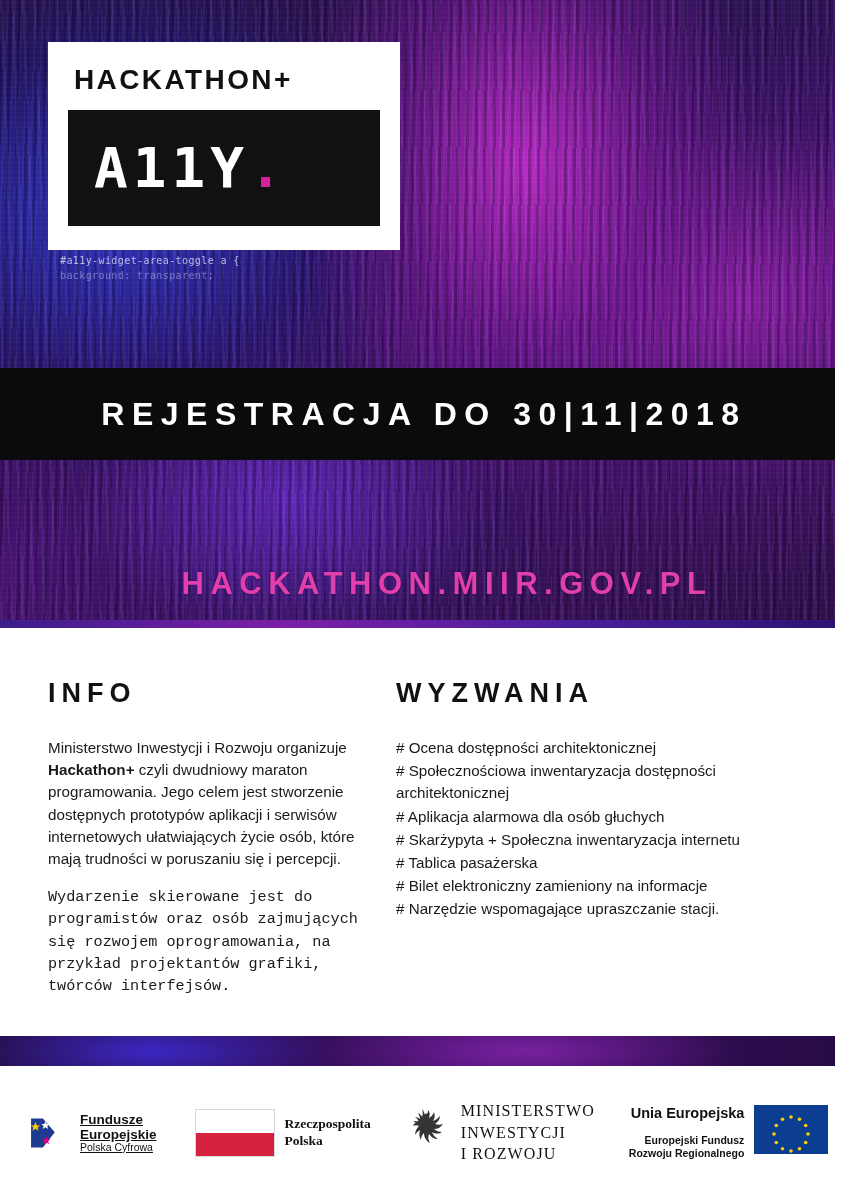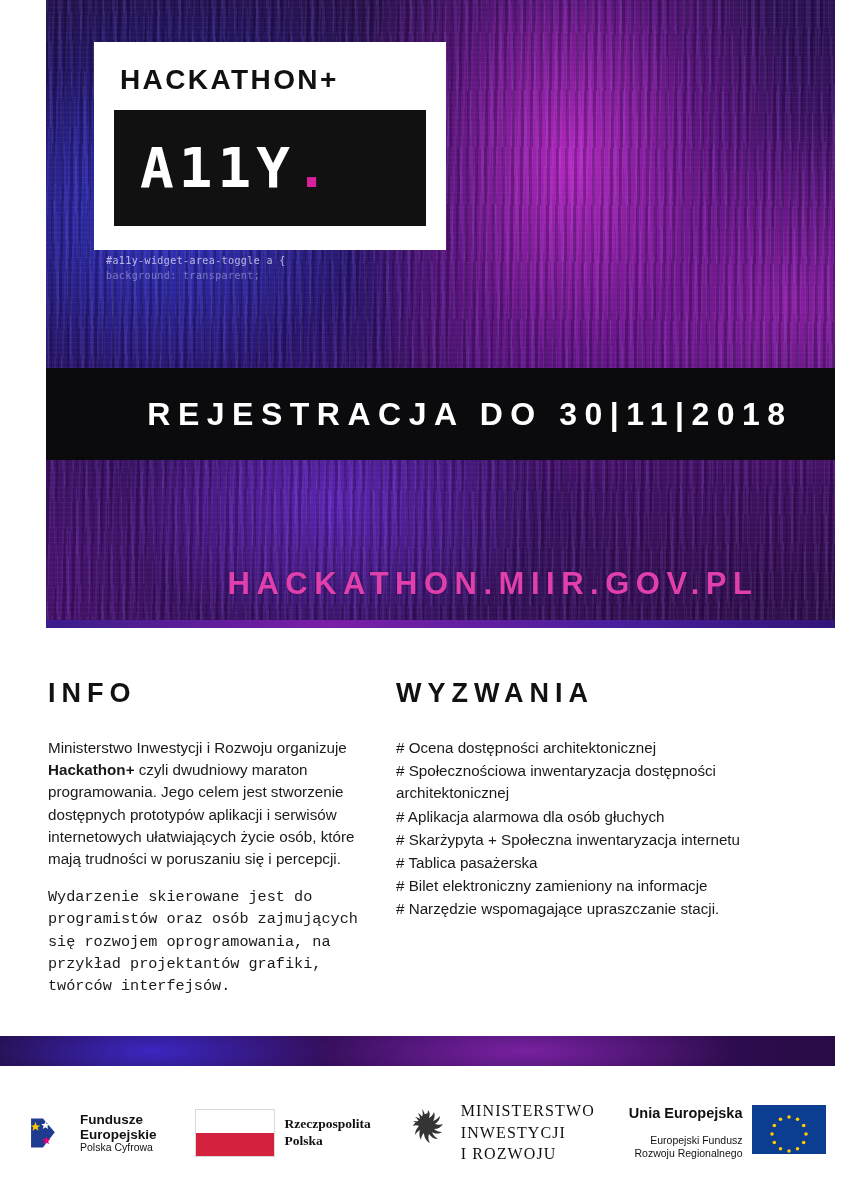--- a/index.html
+++ b/index.html
@@ -10,21 +10,20 @@
     font-family: "Liberation Sans", sans-serif;
     background: #ffffff;
     overflow: hidden;
   }
 
   .poster {
     position: relative;
     width: 835px;
     height: 1199px;
     overflow: hidden;
-    padding-left: 46px;
   }
 
   
   .hero {
     position: relative;
     width: 848px;
     height: 628px;
     overflow: hidden;
     background: #120a22;
   }
@@ -252,20 +251,21 @@
     align-items: center;
     gap: 10px;
   }
 
   .fe-logo { margin-left: 26px; }
   .fe-text {
     font-size: 13.5px;
     line-height: 1.12;
     color: #111;
     font-weight: 700;
+    text-decoration: underline;
   }
   .fe-sub {
     font-size: 10.5px;
     font-weight: 400;
     margin-top: 0;
     color: #111;
   }
 
   .pl-flag {
     width: 80px;
@@ -287,21 +287,21 @@
     font-family: "Liberation Serif", serif;
     font-size: 16px;
     line-height: 1.35;
     letter-spacing: 1.1px;
     color: #111;
   }
 
   .ue-block { margin-left: 34px; display: flex; align-items: flex-start; gap: 10px; }
   .ue-text { text-align: right; }
   .ue-title { font-size: 14.5px; font-weight: 700; color: #111; }
-  .ue-sub { font-size: 10.5px; line-height: 1.2; color: #111; margin-top: 13px; }
+  .ue-sub { font-size: 10.5px; line-height: 1.2; color: #111; margin-top: 13px; font-weight: bold; }
 
   .eu-flag {
     width: 74px; height: 49px;
     background: #0b3d91;
     position: relative;
   }
 
   .eagle {
     width: 44px; height: 50px;
   }

